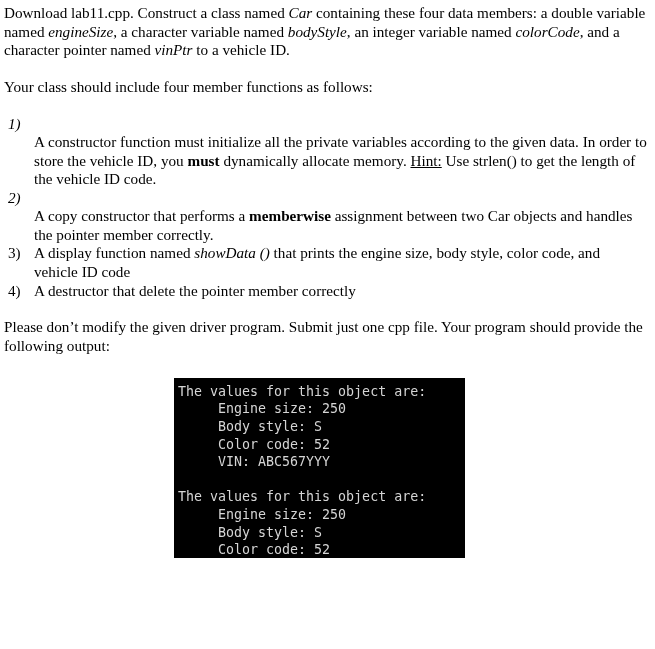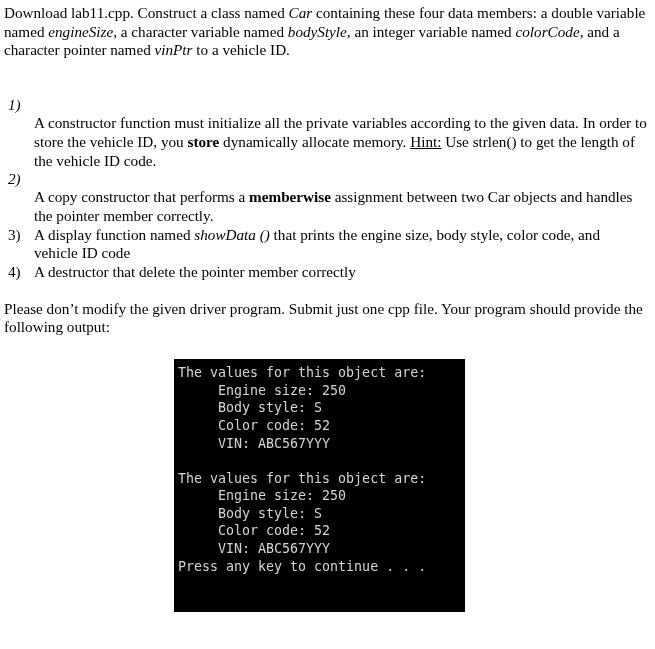--- a/index.html
+++ b/index.html
@@ -62,47 +62,48 @@
     display: flex;
     justify-content: flex-start;
   }
   .console {
     background: #000000;
     color: #d5d5d5;
     font-family: "DejaVu Sans Mono", "Liberation Mono", monospace;
     font-size: 13.3px;
     line-height: 17.6px;
     width: 291px;
-    height: 253px;
+    height: 180px;
     box-sizing: border-box;
     padding: 5px 0 0 4px;
     margin-left: 170px;
     white-space: pre;
     overflow: hidden;
     letter-spacing: 0px;
   }
   .console .line { display: block; min-height: 17.6px; }
 </style>
 </head>
 <body>
 
 <div class="page">
 
   <p class="body-text"><span>Download lab11.cpp. Construct a class named </span><i class="term">Car</i><span> containing these four data members: a double variable named </span><i class="term">engineSize</i><span>, a character variable named </span><i class="term">bodyStyle</i><span>, an integer variable named </span><i class="term">colorCode</i><span>, and a character pointer named </span><i class="term">vinPtr</i><span> to a vehicle ID.</span></p>
 
   <div class="gap-sm"></div>
 
+  <p class="body-text">Your class should include four member functions as follows:</p>
 
   <div class="gap-sm"></div>
 
   <p class="numitem italic"><span class="num">1)</span></p>
 
   <div class="gap-sm"></div>
 
-  <p class="indent-para"><span>A constructor function must initialize all  the private variables according to the given data. In order to store the vehicle ID, you </span><b class="strong">store</b><span> dynamically allocate memory.  </span><u class="hint">Hint:</u><span> Use strlen() to get the length of the vehicle ID code.</span></p>
+  <p class="indent-para"><span>A constructor function must initialize all  the private variables according to the given data. In order to store the vehicle ID, you </span><b class="strong">must</b><span> dynamically allocate memory.  </span><u class="hint">Hint:</u><span> Use strlen() to get the length of the vehicle ID code.</span></p>
 
   <p class="numitem italic"><span class="num">2)</span></p>
 
   <div class="gap-sm"></div>
 
   <p class="indent-para"><span>A copy constructor that performs a </span><b class="strong">memberwise</b><span> assignment between two Car objects and handles the pointer member correctly.</span></p>
 
   <p class="numitem"><span class="num">3)</span><span>A display function named </span><i class="term">showData ()</i><span> that prints the engine size, body style, color code, and vehicle ID code</span></p>
 
   <p class="numitem"><span class="num">4)</span><span>A destructor that delete the pointer member correctly</span></p>

